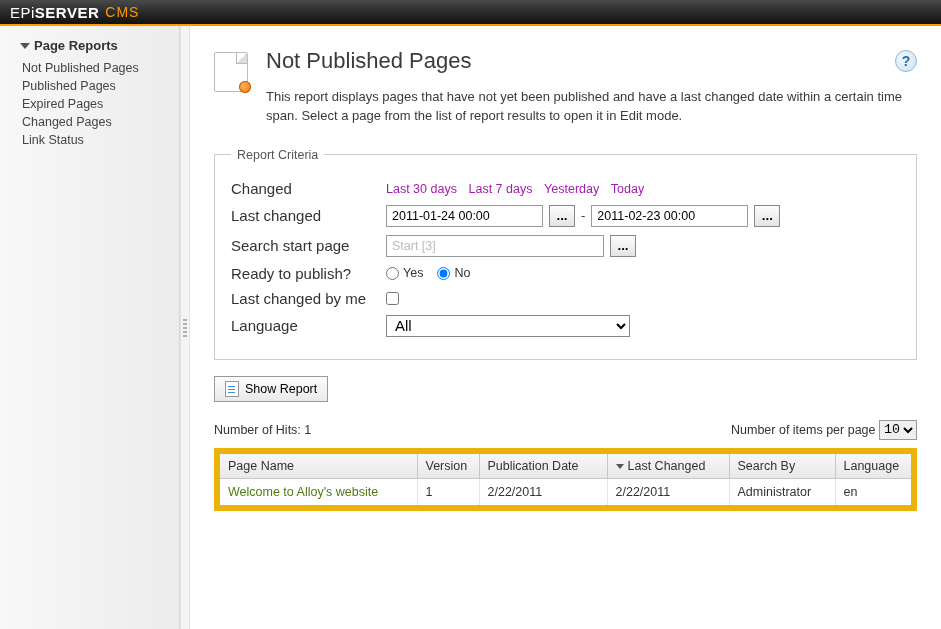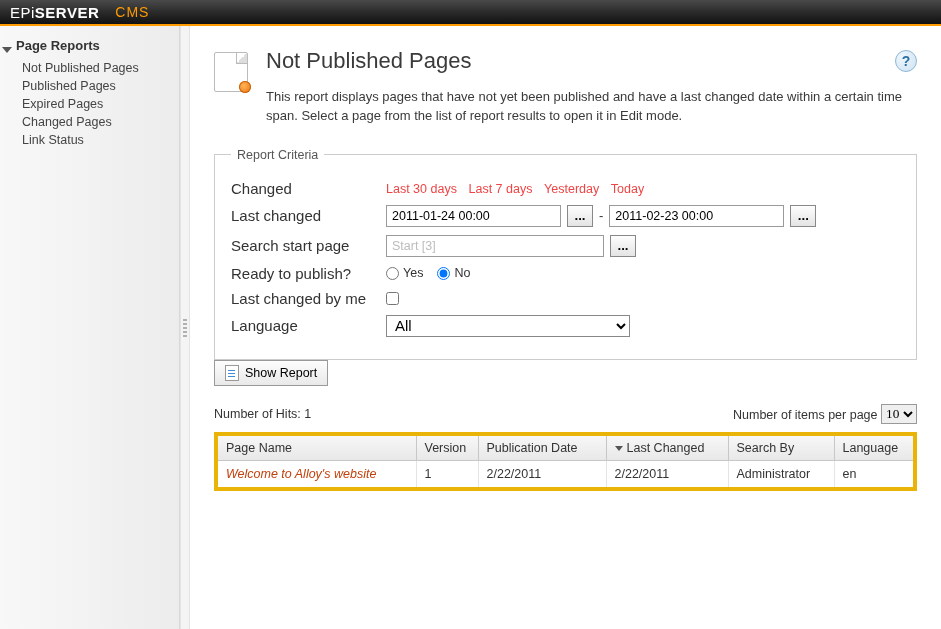--- a/index.html
+++ b/index.html
@@ -20,21 +20,21 @@
     display: flex;
     align-items: center;
     padding-left: 10px;
   }
   .brand {
     color: #fff;
     font-size: 15px;
     letter-spacing: 0.5px;
     display: flex;
     align-items: center;
-    gap: 16px;
+    gap: 6px;
   }
   .brand .epi { font-weight: 400; color:#fff; }
   .brand .epi b { font-weight: 700; }
   .brand .cms { font-weight: 400; color: #ff9a00; letter-spacing: 1px; font-size: 14px; }
 
   .workspace {
     display: flex;
     height: calc(629px - 26px);
     background: #fff;
   }
@@ -42,26 +42,26 @@
   
   .sidebar {
     width: 180px;
     border-right: 1px solid #d8d8d8;
     background: linear-gradient(to right, #f8f8f8, #ececec);
     padding-top: 8px;
     position: relative;
   }
   .sidebar-section-header {
     display: flex;
-    align-items: flex-end;
+    align-items: center;
     gap: 4px;
     font-weight: 700;
     font-size: 13px;
     color: #333;
-    padding: 4px 10px 4px 2px;
+    padding: 4px 10px 4px 20px;
     cursor: pointer;
   }
   .sidebar-section-header .caret {
     width: 0; height: 0;
     border-left: 5px solid transparent;
     border-right: 5px solid transparent;
     border-top: 6px solid #555;
   }
   .sidebar-list {
     list-style: none;
@@ -163,54 +163,54 @@
     margin-top: 14px;
     color: #3a3a3a;
     font-size: 13px;
     line-height: 1.45;
   }
 
   
   fieldset.criteria {
     border: 1px solid #ccc;
     padding: 14px 16px 18px 16px;
-    margin-bottom: 0;
+    margin-bottom: 16px;
   }
   fieldset.criteria legend {
     padding: 0 6px;
     color: #555;
     font-size: 12.5px;
   }
   .form-row {
     display: flex;
     align-items: center;
     padding: 4px 0;
   }
   .form-label {
     width: 155px;
     flex-shrink: 0;
     color: #333;
     font-size: 15px;
   }
   .preset-links a {
-    color: #ef4444;
+    color: #a21caf;
     text-decoration: none;
     margin-right: 8px;
     cursor: pointer;
     font-size: 12.5px;
   }
   input[type=text].dt, input[type=text].startpage {
     border: 1px solid #9a9a9a;
     height: 22px;
     padding: 1px 5px;
     font-size: 12.5px;
     font-family: inherit;
     background: #fff;
   }
-  input[type=text].dt { width: 175px; }
+  input[type=text].dt { width: 157px; }
   input[type=text].startpage { width: 218px; color:#bcbcbc; }
   .btn-ellipsis {
     height: 22px;
     min-width: 26px;
     border: 1px solid #888;
     background: linear-gradient(to bottom, #fdfdfd, #e4e4e4);
     cursor: pointer;
     font-weight: 700;
     padding: 0 4px;
     margin-left: 6px;
@@ -256,28 +256,28 @@
   .hits-row {
     display: flex;
     justify-content: space-between;
     align-items: center;
     margin: 18px 0 8px 0;
     font-size: 12.5px;
   }
   .perpage-wrap select {
     border: 1px solid #999;
     height: 20px;
-    font-family: Liberation Serif, serif;
+    font-family: Liberation Mono, monospace;
   }
 
   
   table.results {
     width: 100%;
     border-collapse: collapse;
-    border: 4px solid #eab308;
+    border: 6px solid #eab308;
     font-size: 12.5px;
   }
   table.results th {
     text-align: left;
     background: linear-gradient(to bottom, #f7f7f7, #e8e8e8);
     border: 1px solid #c7c7c7;
     padding: 5px 8px;
     font-weight: 400;
     color: #333;
   }
@@ -289,21 +289,21 @@
     border-top: 5px solid #555;
     margin-right: 4px;
     vertical-align: middle;
   }
   table.results td {
     border-left: 1px solid #e4e4e4;
     border-right: 1px solid #e4e4e4;
     border-bottom: 1px solid #e4e4e4;
     padding: 6px 8px;
   }
-  table.results a { color: #c2410c; text-decoration: none; font-style: italic; }
+  table.results a { color: #4d7c0f; text-decoration: none; }
 </style>
 </head>
 <body>
 
 <div class="topbar">
   <div class="brand">
     <span class="epi"><span>EPi</span><b>SERVER</b></span>
     <span class="cms">CMS</span>
   </div>
 </div>

